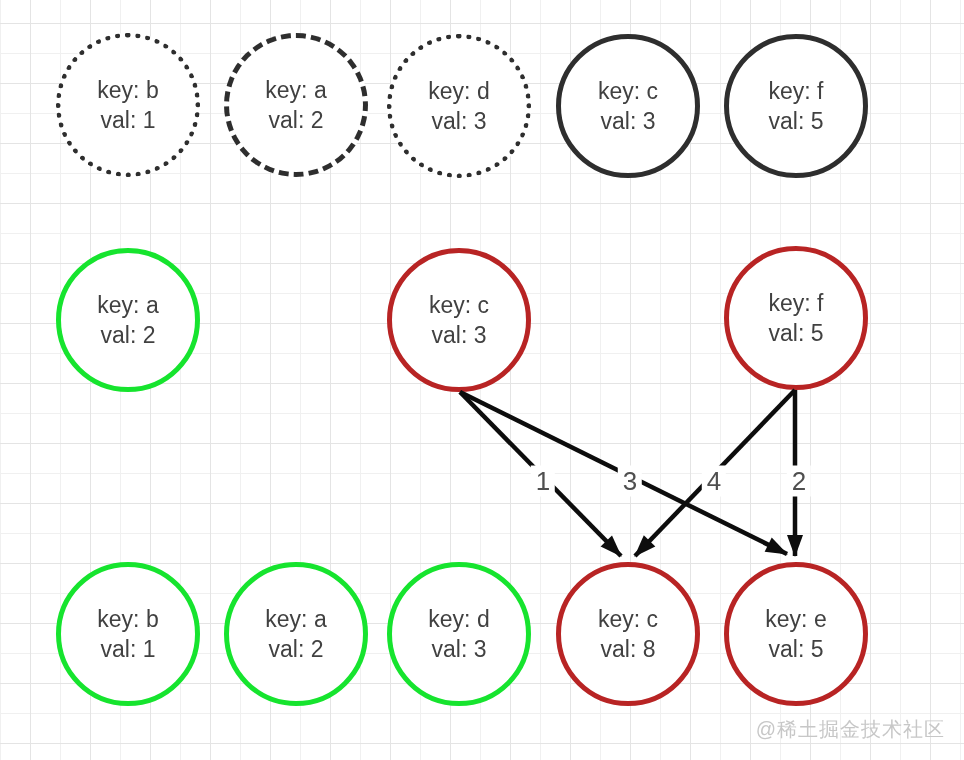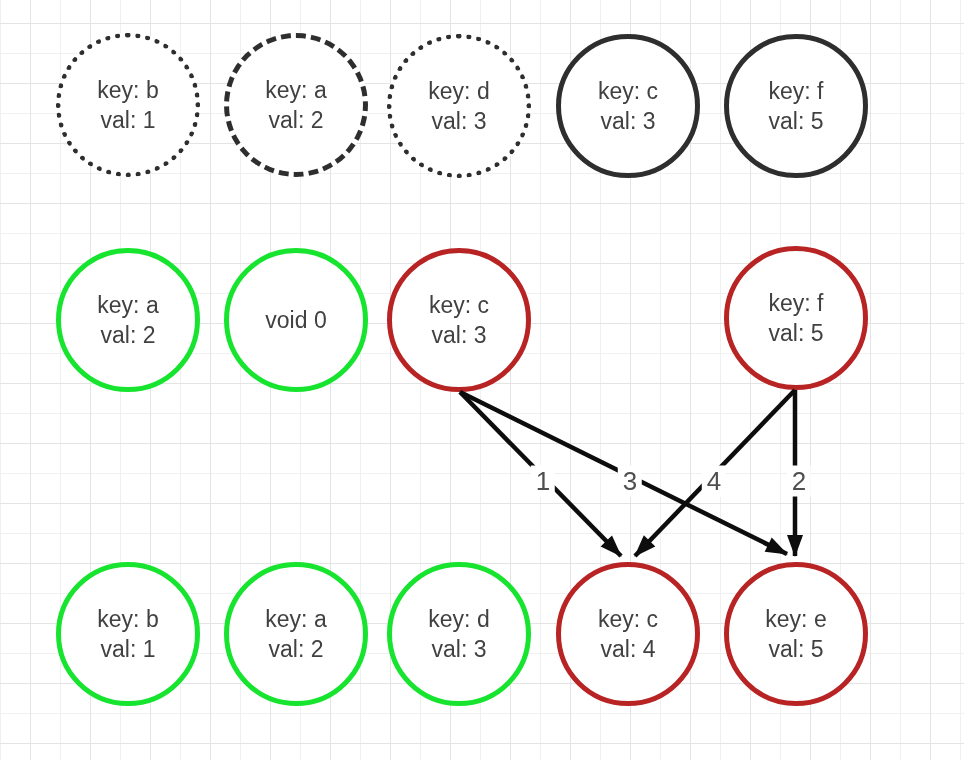--- a/index.html
+++ b/index.html
@@ -92,24 +92,20 @@
     <span class="node-line">val: 3</span>
   </div>
       <div class="node node--solid" style="left: 724px; top: 34px; border-color: rgb(46, 46, 46); color: rgb(65, 65, 65);">
     <span class="node-line">key: f</span>
     <span class="node-line">val: 5</span>
   </div>
       <div class="node node--solid" style="left: 56px; top: 248px; border-color: rgb(22, 228, 46); color: rgb(65, 65, 65);">
     <span class="node-line">key: a</span>
     <span class="node-line">val: 2</span>
   </div>
-      <div class="node node--solid" style="left: 224px; top: 248px; border-color: rgb(22, 228, 46); color: rgb(65, 65, 65);">
-    <span class="node-line">void 0</span>
-
-  </div>
       <div class="node node--solid" style="left: 387px; top: 248px; border-color: rgb(184, 36, 36); color: rgb(65, 65, 65);">
     <span class="node-line">key: c</span>
     <span class="node-line">val: 3</span>
   </div>
       <div class="node node--solid" style="left: 724px; top: 246px; border-color: rgb(184, 36, 36); color: rgb(65, 65, 65);">
     <span class="node-line">key: f</span>
     <span class="node-line">val: 5</span>
   </div>
       <div class="node node--solid" style="left: 56px; top: 562px; border-color: rgb(22, 228, 46); color: rgb(65, 65, 65);">
     <span class="node-line">key: b</span>
@@ -118,21 +114,21 @@
       <div class="node node--solid" style="left: 224px; top: 562px; border-color: rgb(22, 228, 46); color: rgb(65, 65, 65);">
     <span class="node-line">key: a</span>
     <span class="node-line">val: 2</span>
   </div>
       <div class="node node--solid" style="left: 387px; top: 562px; border-color: rgb(22, 228, 46); color: rgb(65, 65, 65);">
     <span class="node-line">key: d</span>
     <span class="node-line">val: 3</span>
   </div>
       <div class="node node--solid" style="left: 556px; top: 562px; border-color: rgb(184, 36, 36); color: rgb(65, 65, 65);">
     <span class="node-line">key: c</span>
-    <span class="node-line">val: 4</span>
+    <span class="node-line">val: 8</span>
   </div>
       <div class="node node--solid" style="left: 724px; top: 562px; border-color: rgb(184, 36, 36); color: rgb(65, 65, 65);">
     <span class="node-line">key: e</span>
     <span class="node-line">val: 5</span>
   </div>
     </div>
 
   <svg id="arrow-layer" width="964" height="760" viewBox="0 0 964 760" xmlns="http://www.w3.org/2000/svg">
     <defs>
       <marker id="arrowhead" markerUnits="userSpaceOnUse" markerWidth="26" markerHeight="20" refX="22" refY="9" orient="auto">
@@ -145,13 +141,14 @@
       <line x1="795" y1="390" x2="795" y2="556" stroke="#0d0d0d" marker-end="url(#arrowhead)"></line>
     </svg>
 
   <div id="labels-layer">
       <span class="arrow-label" style="left: 543px; top: 481px; color: rgb(79, 79, 79);">1</span>
       <span class="arrow-label" style="left: 630px; top: 481px; color: rgb(79, 79, 79);">3</span>
       <span class="arrow-label" style="left: 714px; top: 481px; color: rgb(79, 79, 79);">4</span>
       <span class="arrow-label" style="left: 799px; top: 481px; color: rgb(79, 79, 79);">2</span>
     </div>
 
+  <div class="watermark" style="color: rgb(199, 199, 199);">@稀土掘金技术社区</div>
 </div>
 
 </body></html>

